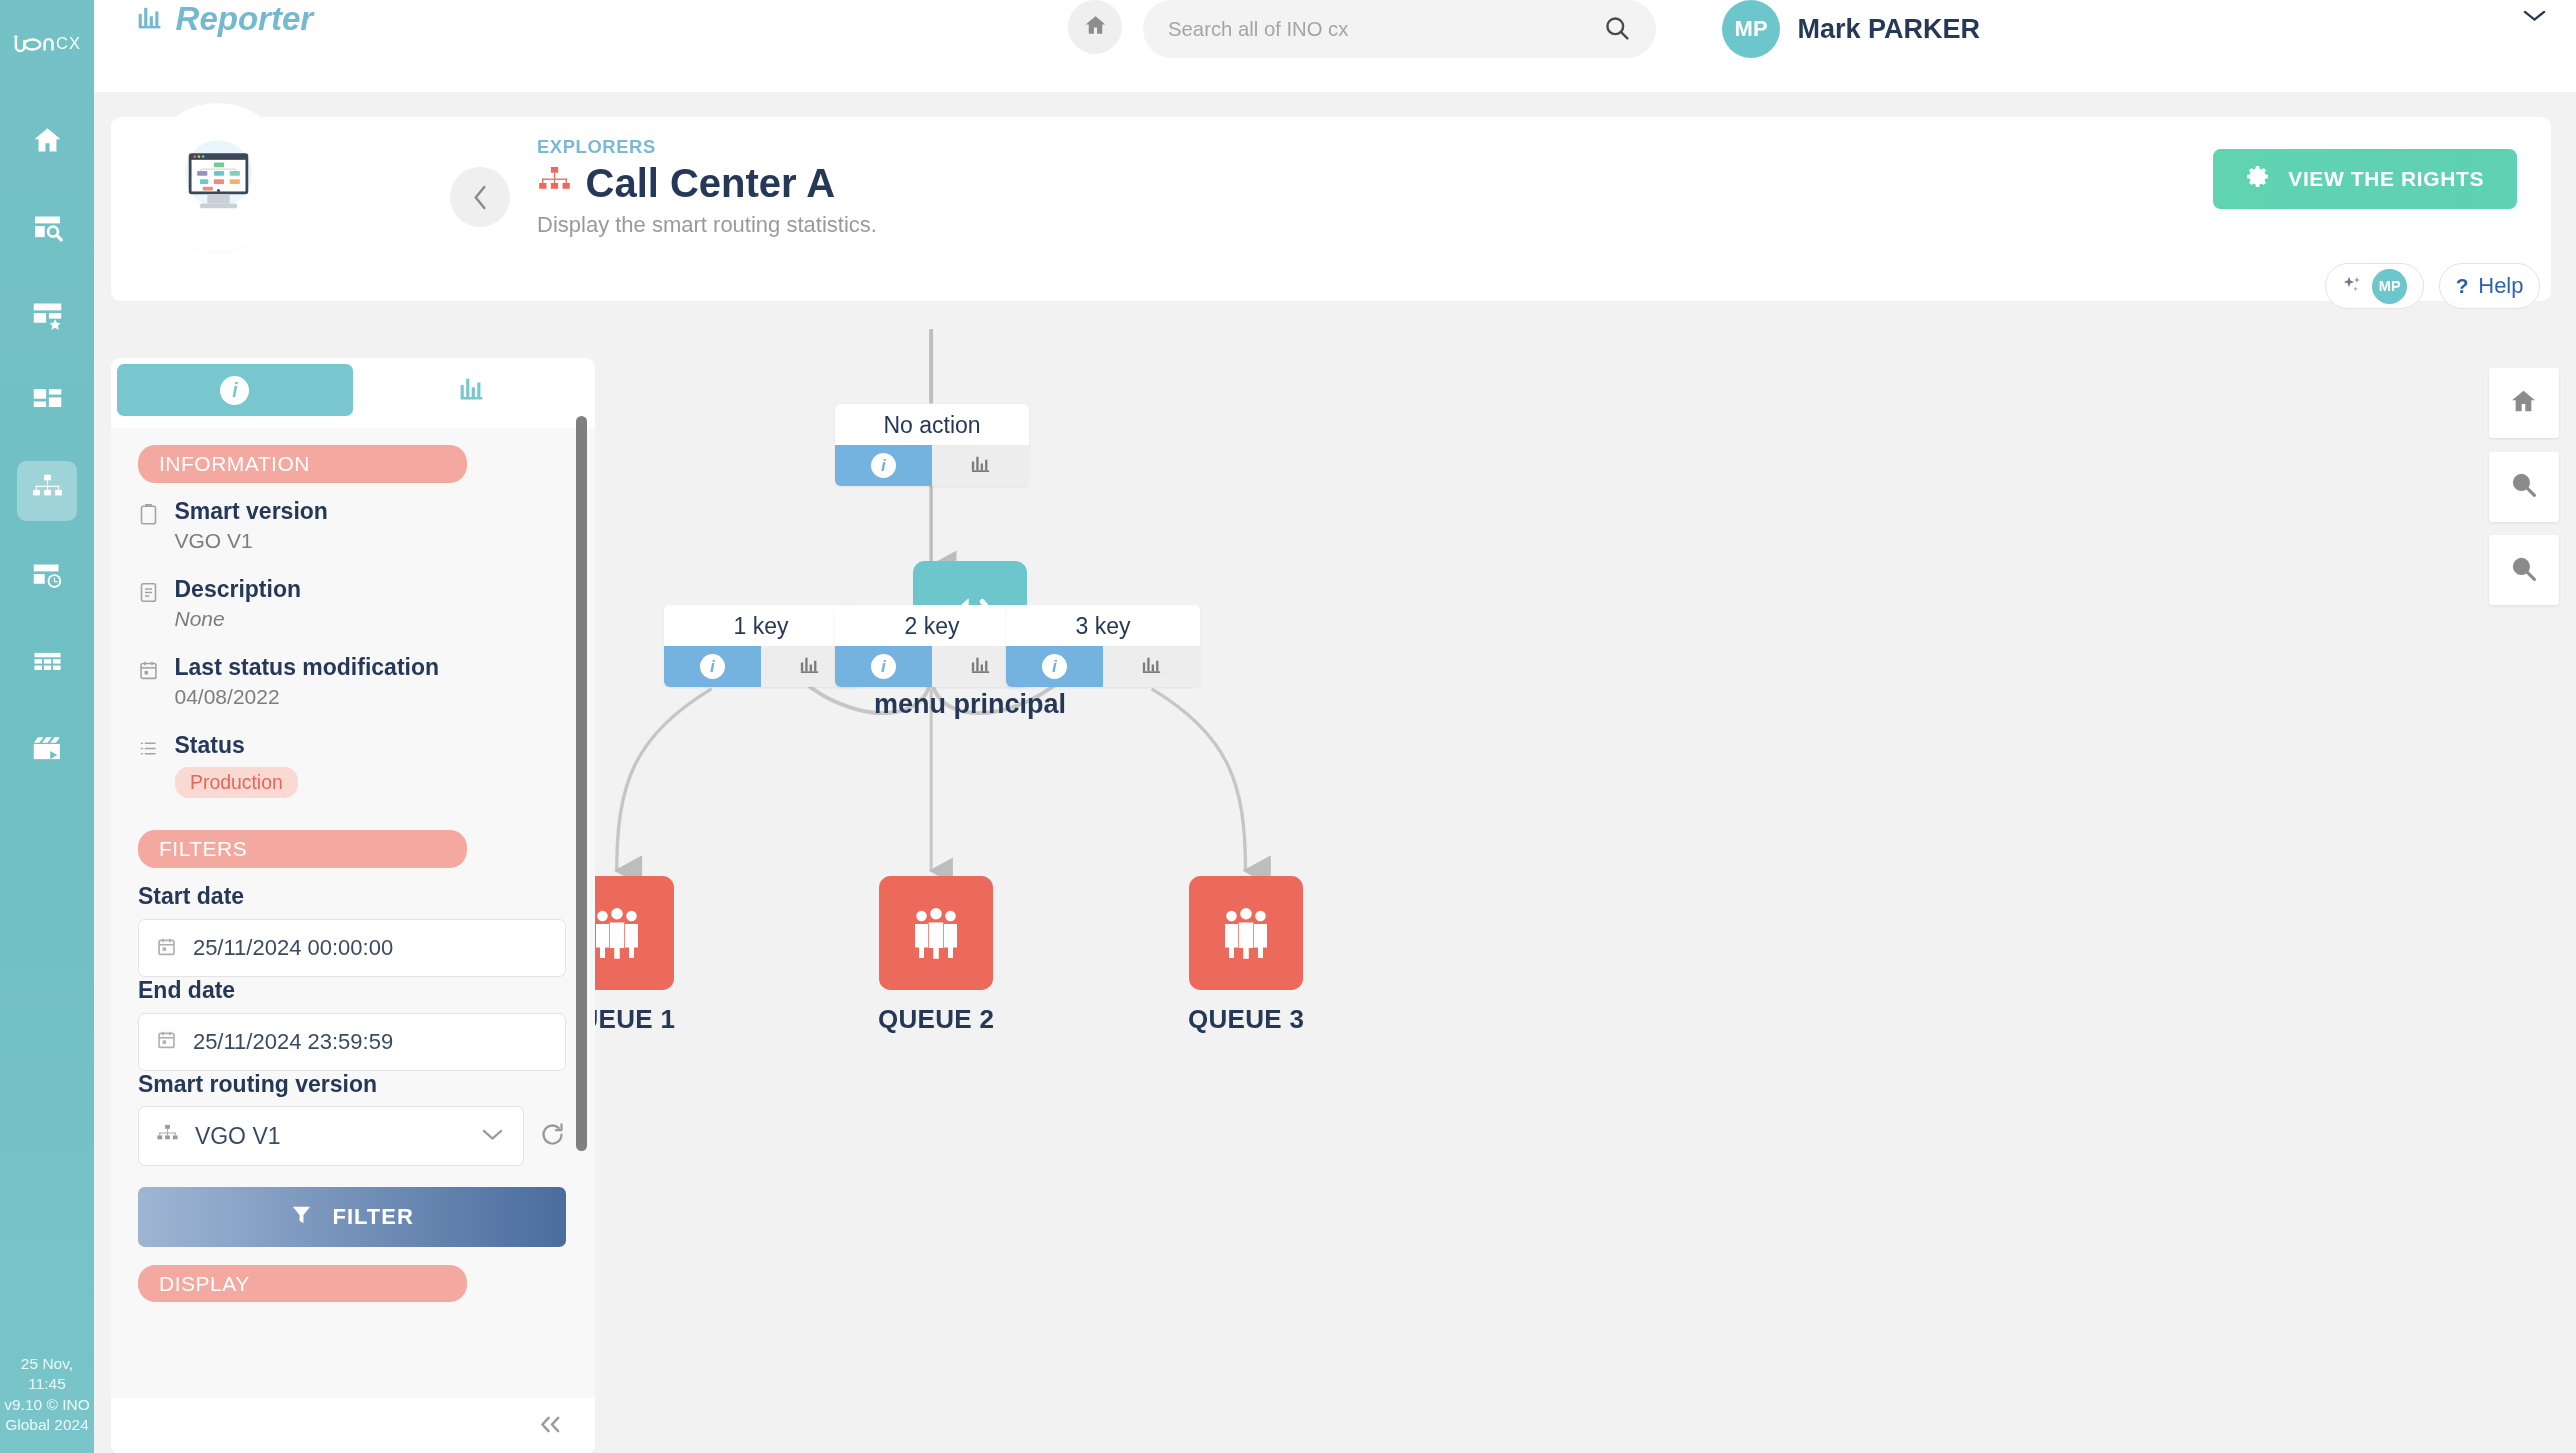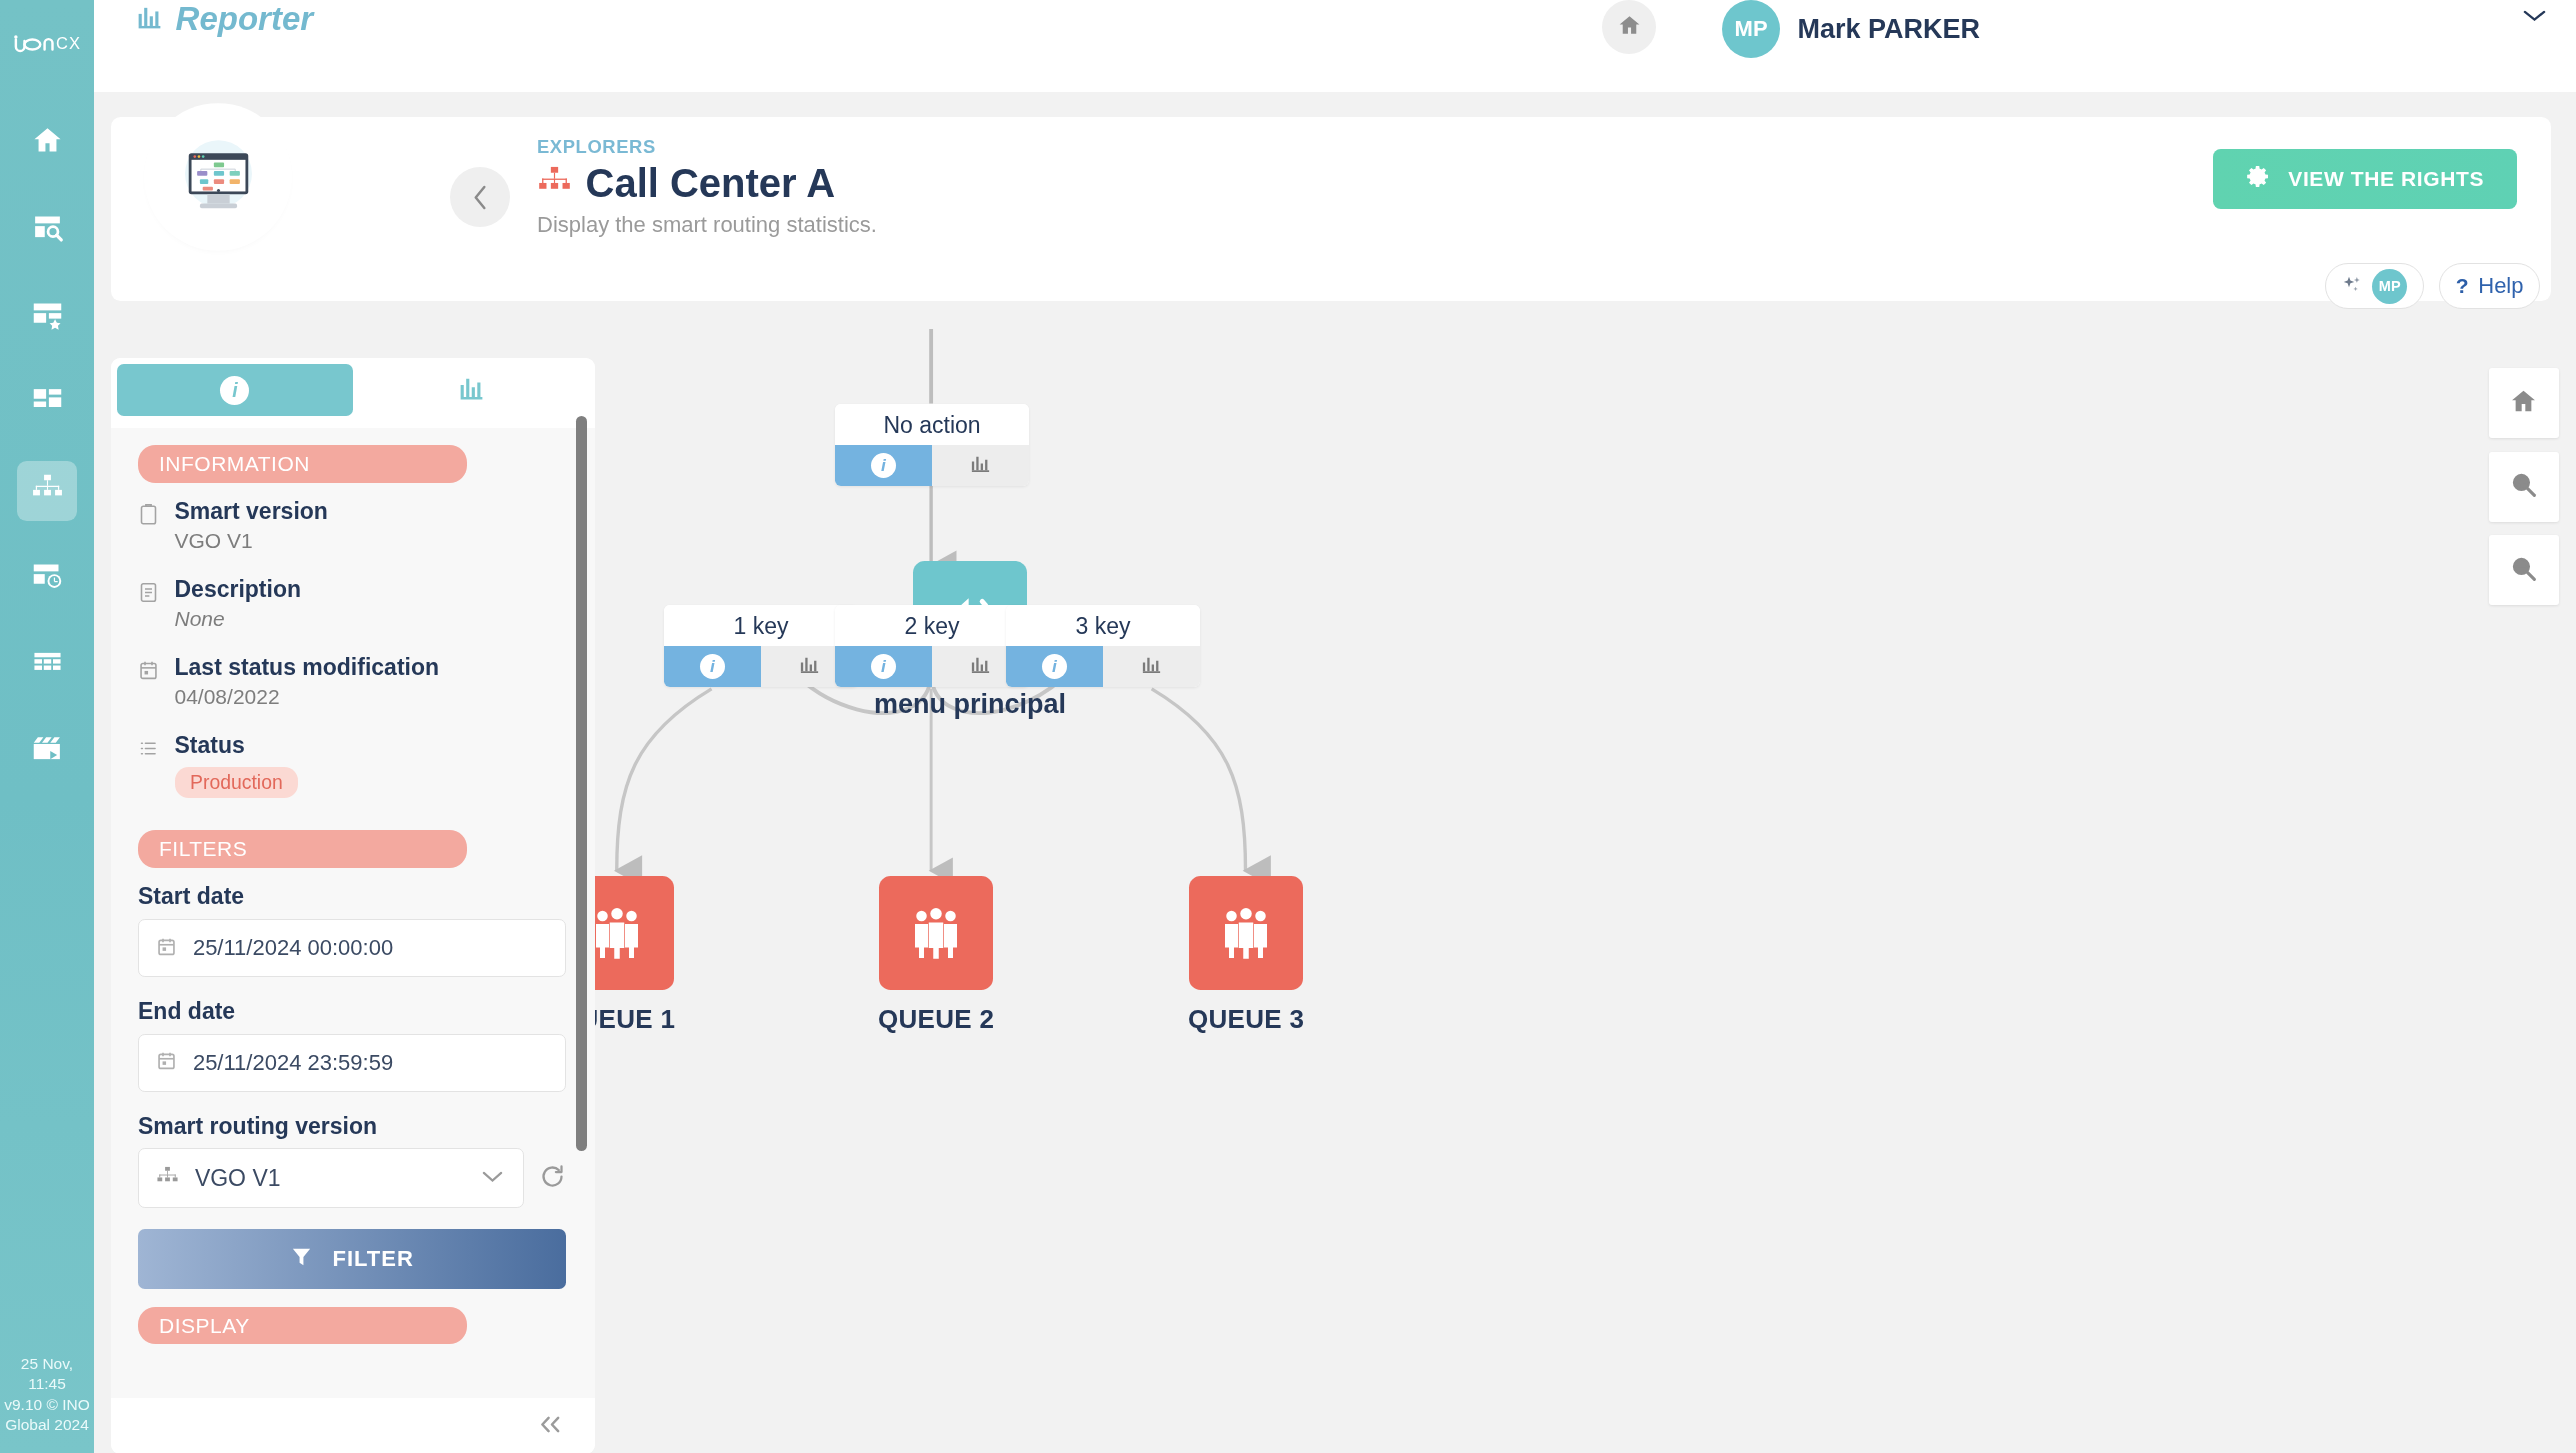--- a/index.html
+++ b/index.html
@@ -128,21 +128,21 @@
   .field .flabel { color:#253858; font-size: 23px; font-weight:700; }
   .field .fval { color:#7d7d7d; font-size: 21px; margin-top: 3.9px; }
   .field .fval.italic { font-style: italic; }
   .chip {
     display:inline-block; background:#fbd9d3; color:#e2685a; font-size: 19.4px;
     border-radius: 13.5px; padding: 3.9px 15.5px; margin-top: 7.7px;
   }
   .form-label { color:#253858; font-size: 23px; font-weight:700; margin-bottom: 8.7px; }
   .input-box {
     height: 58px; background:#fff; border:1px solid #e3e3e3; border-radius:6.8px;
-    display:flex; align-items:center; gap: 15.5px; padding: 0 17.4px; margin-bottom: 21px;
+    display:flex; align-items:center; gap: 15.5px; padding: 0 17.4px; 
   }
   .input-box input {
     border:none; outline:none; background:transparent; font-family: inherit;
     font-size: 22px; color:#3b4a63; flex:1;
   }
   .select-row { display:flex; align-items:center; gap: 15.5px; margin-bottom: 21px; }
   .select-box {
     flex: 1; height: 60px; background:#fff; border:1px solid #e3e3e3; border-radius:6.8px;
     display:flex; align-items:center; gap: 15.5px; padding: 0 17.4px; cursor:pointer;
   }
@@ -336,20 +336,29 @@
   <div style="flex:1"></div>
 
   <div class="home-circle">
     <span>
       <svg width="25" height="25" viewBox="0 0 24 24" fill="#8d8d8d">
           <path d="M12 3 2.5 11h3v9h5v-6h3v6h5v-9h3z"></path>
         </svg>
     </span>
   </div>
 
+  <div class="search-wrap">
+    <input type="text" placeholder="Search all of INO cx" style="">
+    <span>
+      <svg width="29" height="29" viewBox="0 0 24 24" fill="none" stroke="#4a4a4a" stroke-width="2">
+        <circle cx="11" cy="11" r="6.5"></circle>
+          <path d="M15.8 15.8 21 21" stroke-linecap="round"></path>
+      </svg>
+    </span>
+  </div>
 
   <div class="user-wrap">
     <div class="avatar">MP</div>
     <div class="user-name">Mark PARKER</div>
   </div>
   <div class="caret-down">
     <svg width="25" height="15.5" viewBox="0 0 26 16" fill="none" stroke="#253858" stroke-width="2.4">
       <path d="M3 4 13 12 23 4" stroke-linecap="round"></path>
     </svg>
   </div>

